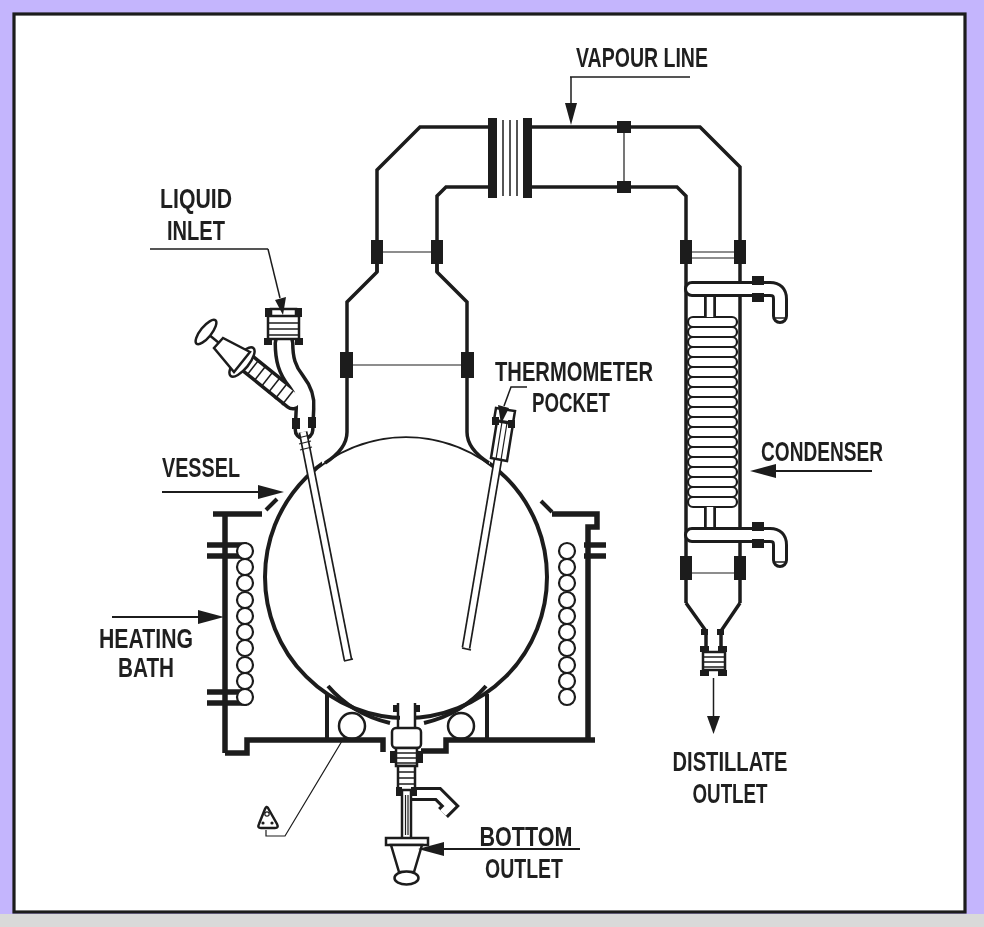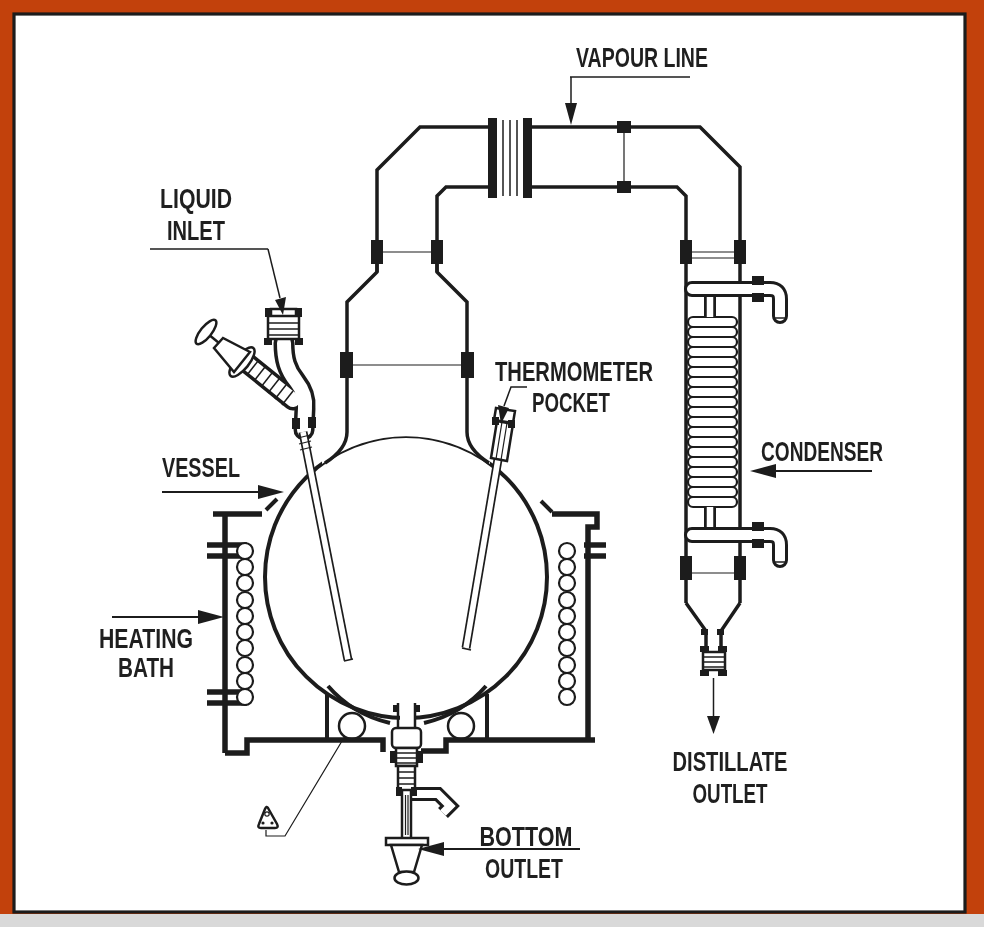--- a/index.html
+++ b/index.html
@@ -1,16 +1,16 @@
 <!DOCTYPE html>
 <html><head>
 <meta charset="utf-8">
 <style>
   html,body{margin:0;padding:0;background:#ffffff;}
-  .stage{position:relative;width:984px;height:927px;background:#c2410c;overflow:hidden;}
+  .stage{position:relative;width:984px;height:927px;background:#c4b5fd;overflow:hidden;}
   svg{position:absolute;left:0;top:0;}
   
   .s25{stroke:#1c1c1c;stroke-width:2.5;fill:none}
   .s35{stroke:#1c1c1c;stroke-width:3.5;fill:none}
   .s4 {stroke:#1c1c1c;stroke-width:4;fill:none}
   .s55{stroke:#1c1c1c;stroke-width:5.5;fill:none}
   .thin{stroke:#1c1c1c;stroke-width:1.5;fill:none}
   .vthin{stroke:#1c1c1c;stroke-width:1.2;fill:none}
   .coil{stroke:#1c1c1c;stroke-width:2.2;fill:#ffffff}
   .blk{fill:#1c1c1c;stroke:none}

